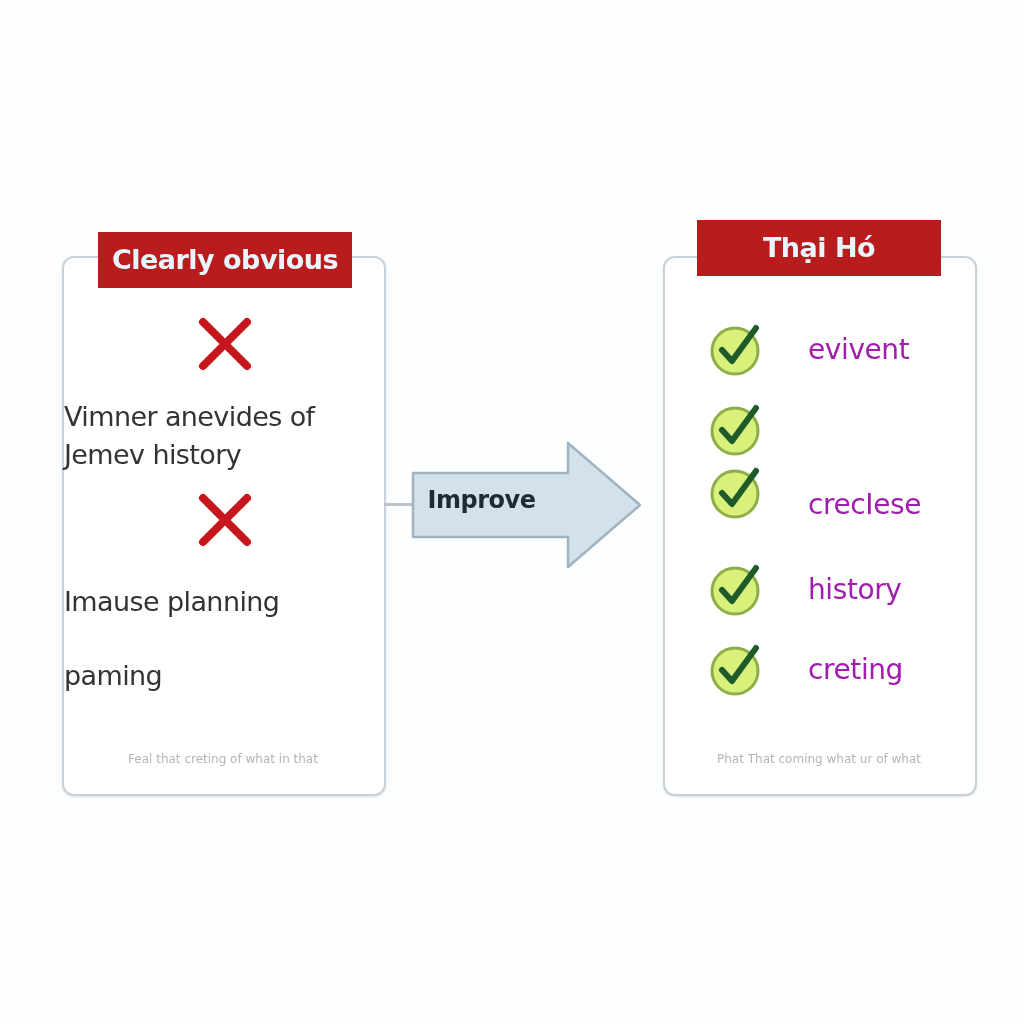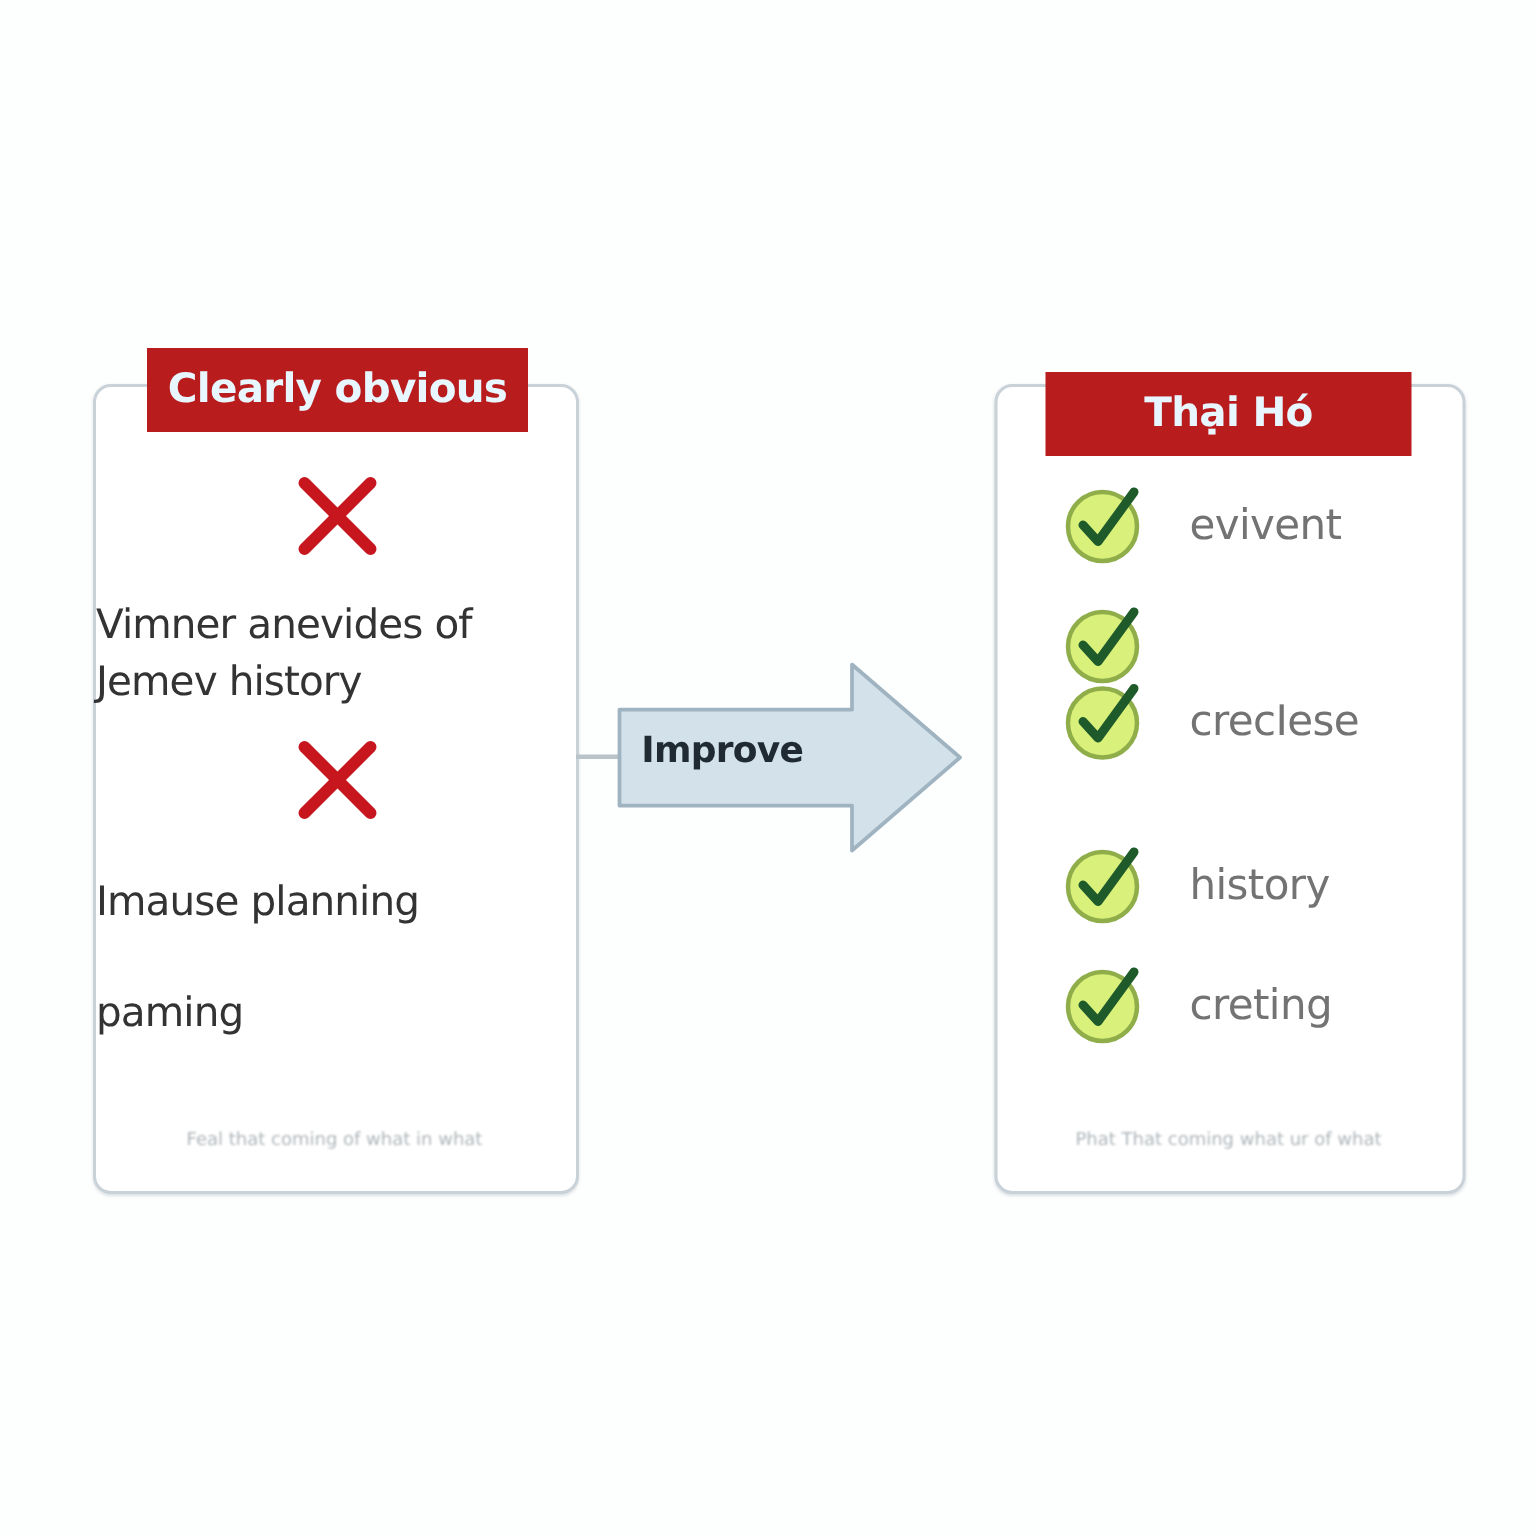--- a/index.html
+++ b/index.html
@@ -24,42 +24,42 @@
       background: #b91c1c;
       color: #e8f7ff;
       font-weight: bold;
       font-size: 27px;
       text-align: center;
       line-height: 56px;
       height: 56px;
       letter-spacing: -0.5px;
     }
     #header-left { left: 98px; top: 232px; width: 254px; }
-    #header-right { left: 697px; top: 248px; width: 244px; }
+    #header-right { left: 697px; top: 220px; width: 244px; }
     .x-icon { position: absolute; width: 60px; height: 60px; }
     .left-text {
       position: absolute;
       left: 64px; width: 318px;
       color: #333;
       font-size: 27px;
       line-height: 38px;
       letter-spacing: -0.6px;
     }
     .footnote {
       position: absolute;
       color: #b0b6ba;
       font-size: 12px;
       text-align: center;
       filter: blur(0.6px);
     }
     .check-row { position: absolute; left: 708px; height: 56px; display: flex; align-items: center; }
     .check-icon { width: 58px; height: 58px; }
     .check-label {
-      margin-left: 27px;
-      color: #737373;
+      margin-left: 42px;
+      color: #a21caf;
       font-size: 28px;
       letter-spacing: -0.4px;
     }
     #connector { position: absolute; left: 384px; top: 503px; width: 32px; height: 3px; background: #b9c3c9; }
     #arrow { position: absolute; left: 410px; top: 440px; width: 235px; height: 130px; }
     #arrow-label {
       position: absolute; left: 414px; top: 486px; width: 135px;
       text-align: center; font-size: 24px; font-weight: bold; color: #1f2a33;
       letter-spacing: -0.5px;
     }
@@ -82,21 +82,21 @@
   <path d="M8 8 L52 52 M52 8 L8 52" stroke="#c8161e" stroke-width="8" stroke-linecap="round"></path>
 </svg>
 <div class="left-text" style="top:583px;">
   <div>Imause planning</div>
 </div>
 
 <div class="left-text" style="top:657px;">
   <div>paming</div>
 </div>
 
-<div class="footnote" style="left:64px; top:752px; width:318px;">Feal that coming of what in what</div>
+<div class="footnote" style="left:64px; top:752px; width:318px;">Feal that creting of what in that</div>
 
 <div id="connector"></div>
 <svg id="arrow" viewBox="0 0 235 130">
   <polygon points="3,33 158,33 158,3 230,65 158,127 158,97 3,97" fill="#d3e1ea" stroke="#9fb3c0" stroke-width="2.5" stroke-linejoin="round"></polygon>
 </svg>
 <div id="arrow-label">Improve</div>
 
 <div class="panel" id="panel-right"></div>
 <div class="panel-header" id="header-right">Thại Hó</div>
 
@@ -106,21 +106,21 @@
     <path d="M14 30 L24 41 L48 8" fill="none" stroke="#1e5a2a" stroke-width="6" stroke-linecap="round" stroke-linejoin="round"></path>
   </svg>
   <span class="check-label">evivent</span>
 </div>
 <div class="check-row" style="top:401px;">
   <svg class="check-icon" viewBox="0 0 58 58">
     <circle cx="27" cy="31" r="23" fill="#d9f07a" stroke="#8fae4a" stroke-width="3"></circle>
     <path d="M14 30 L24 41 L48 8" fill="none" stroke="#1e5a2a" stroke-width="6" stroke-linecap="round" stroke-linejoin="round"></path>
   </svg>
 </div>
-<div class="check-row" style="top:452px;">
+<div class="check-row" style="top:465px;align-items:flex-end;">
   <svg class="check-icon" viewBox="0 0 58 58">
     <circle cx="27" cy="31" r="23" fill="#d9f07a" stroke="#8fae4a" stroke-width="3"></circle>
     <path d="M14 30 L24 41 L48 8" fill="none" stroke="#1e5a2a" stroke-width="6" stroke-linecap="round" stroke-linejoin="round"></path>
   </svg>
   <span class="check-label">crecIese</span>
 </div>
 <div class="check-row" style="top:561px;">
   <svg class="check-icon" viewBox="0 0 58 58">
     <circle cx="27" cy="31" r="23" fill="#d9f07a" stroke="#8fae4a" stroke-width="3"></circle>
     <path d="M14 30 L24 41 L48 8" fill="none" stroke="#1e5a2a" stroke-width="6" stroke-linecap="round" stroke-linejoin="round"></path>

